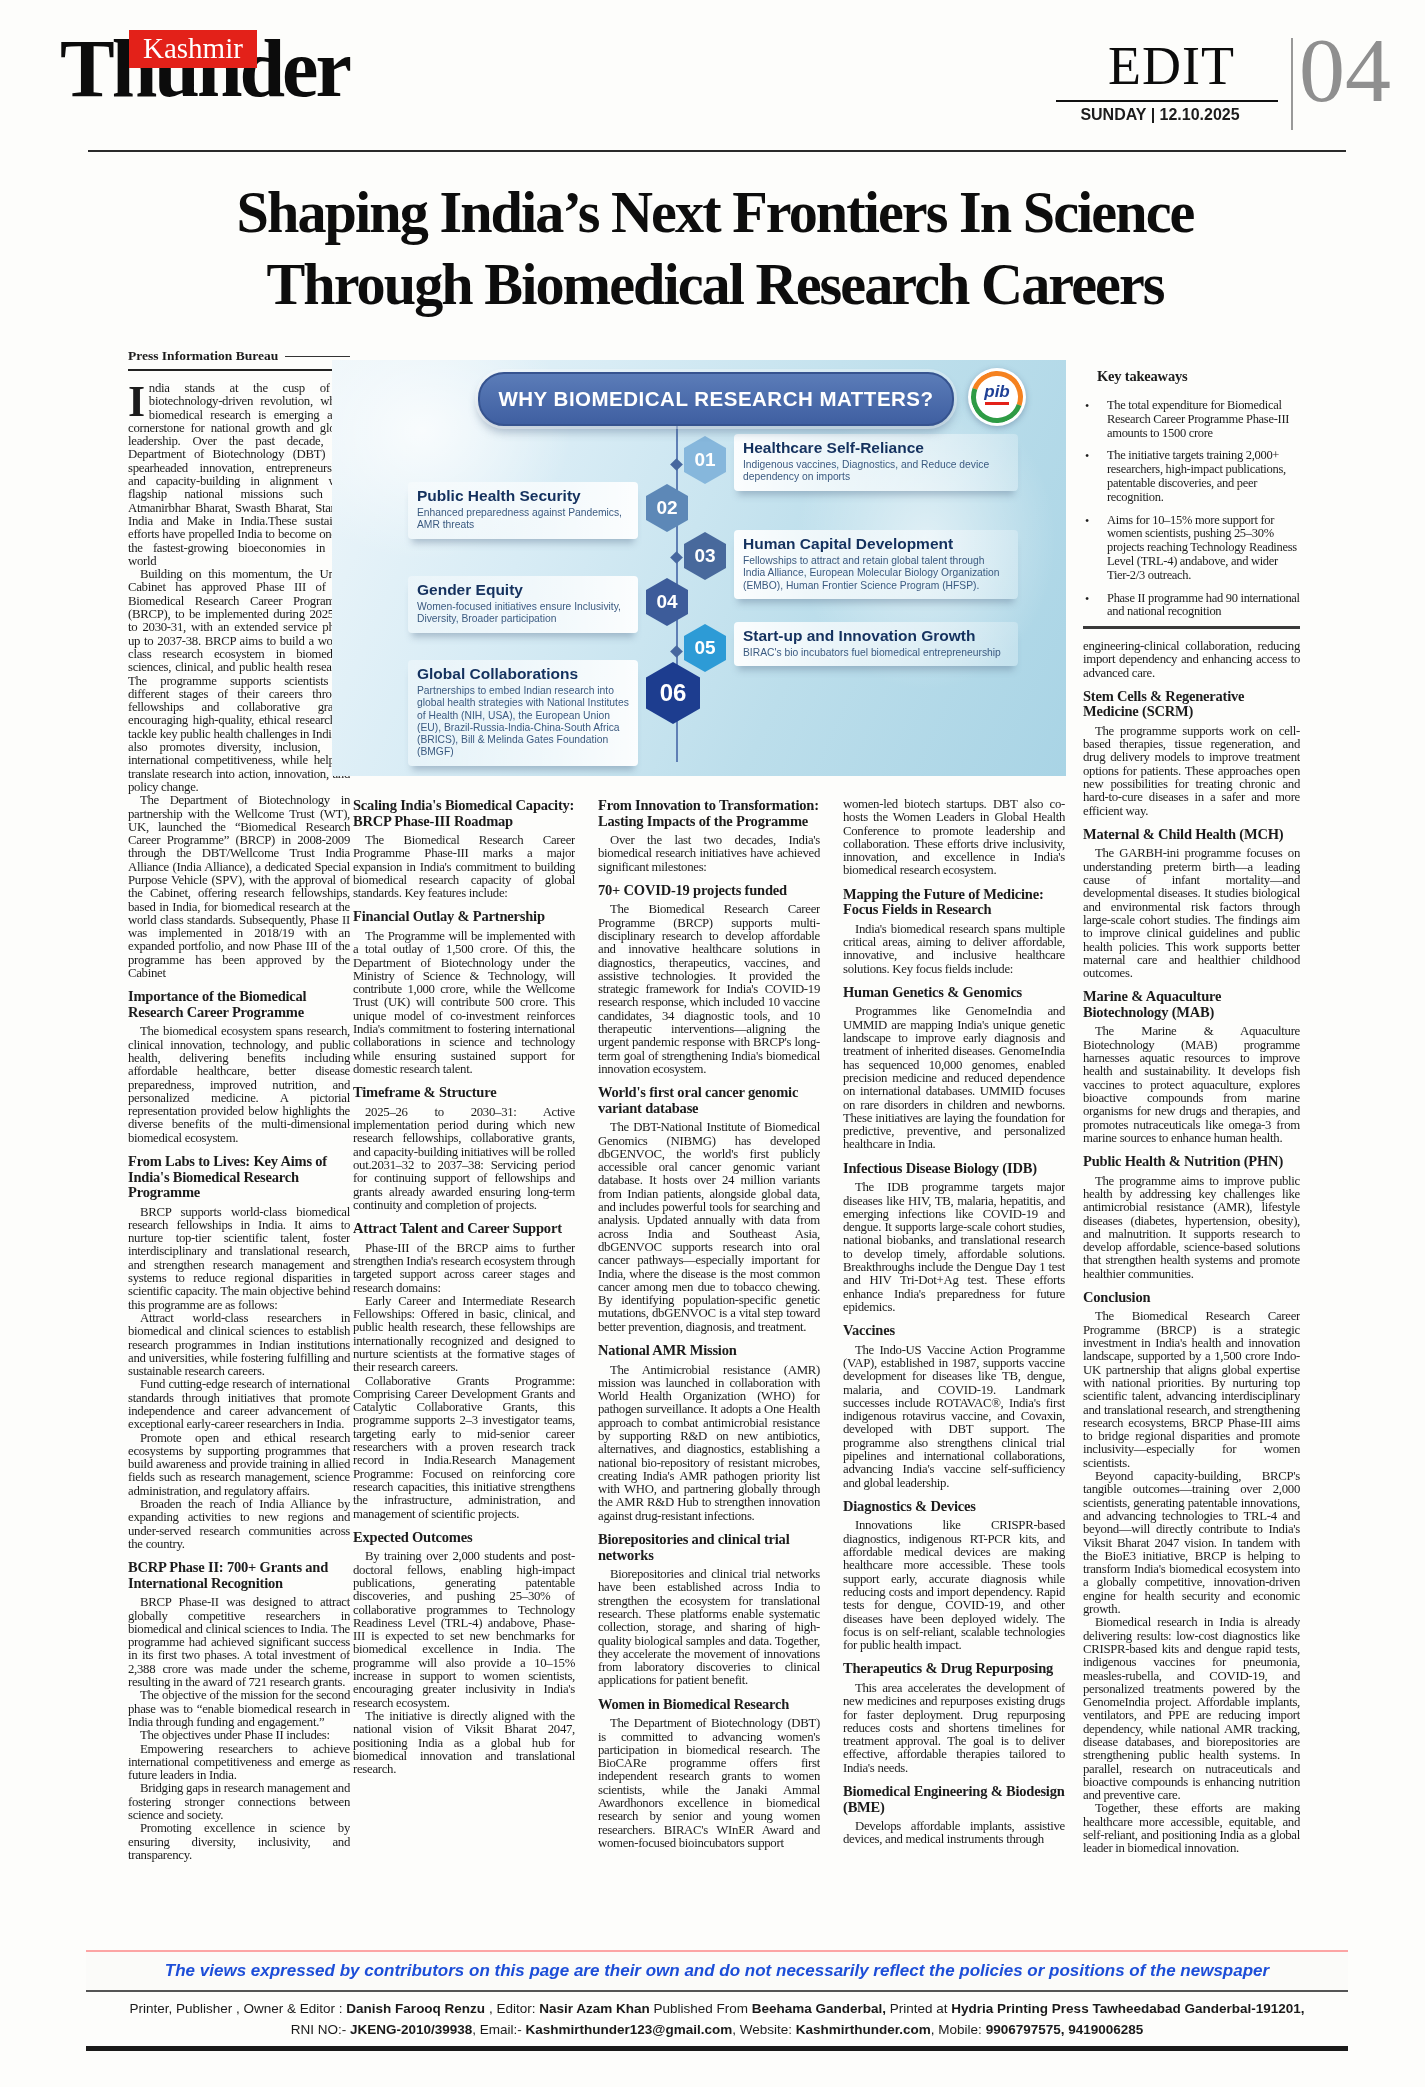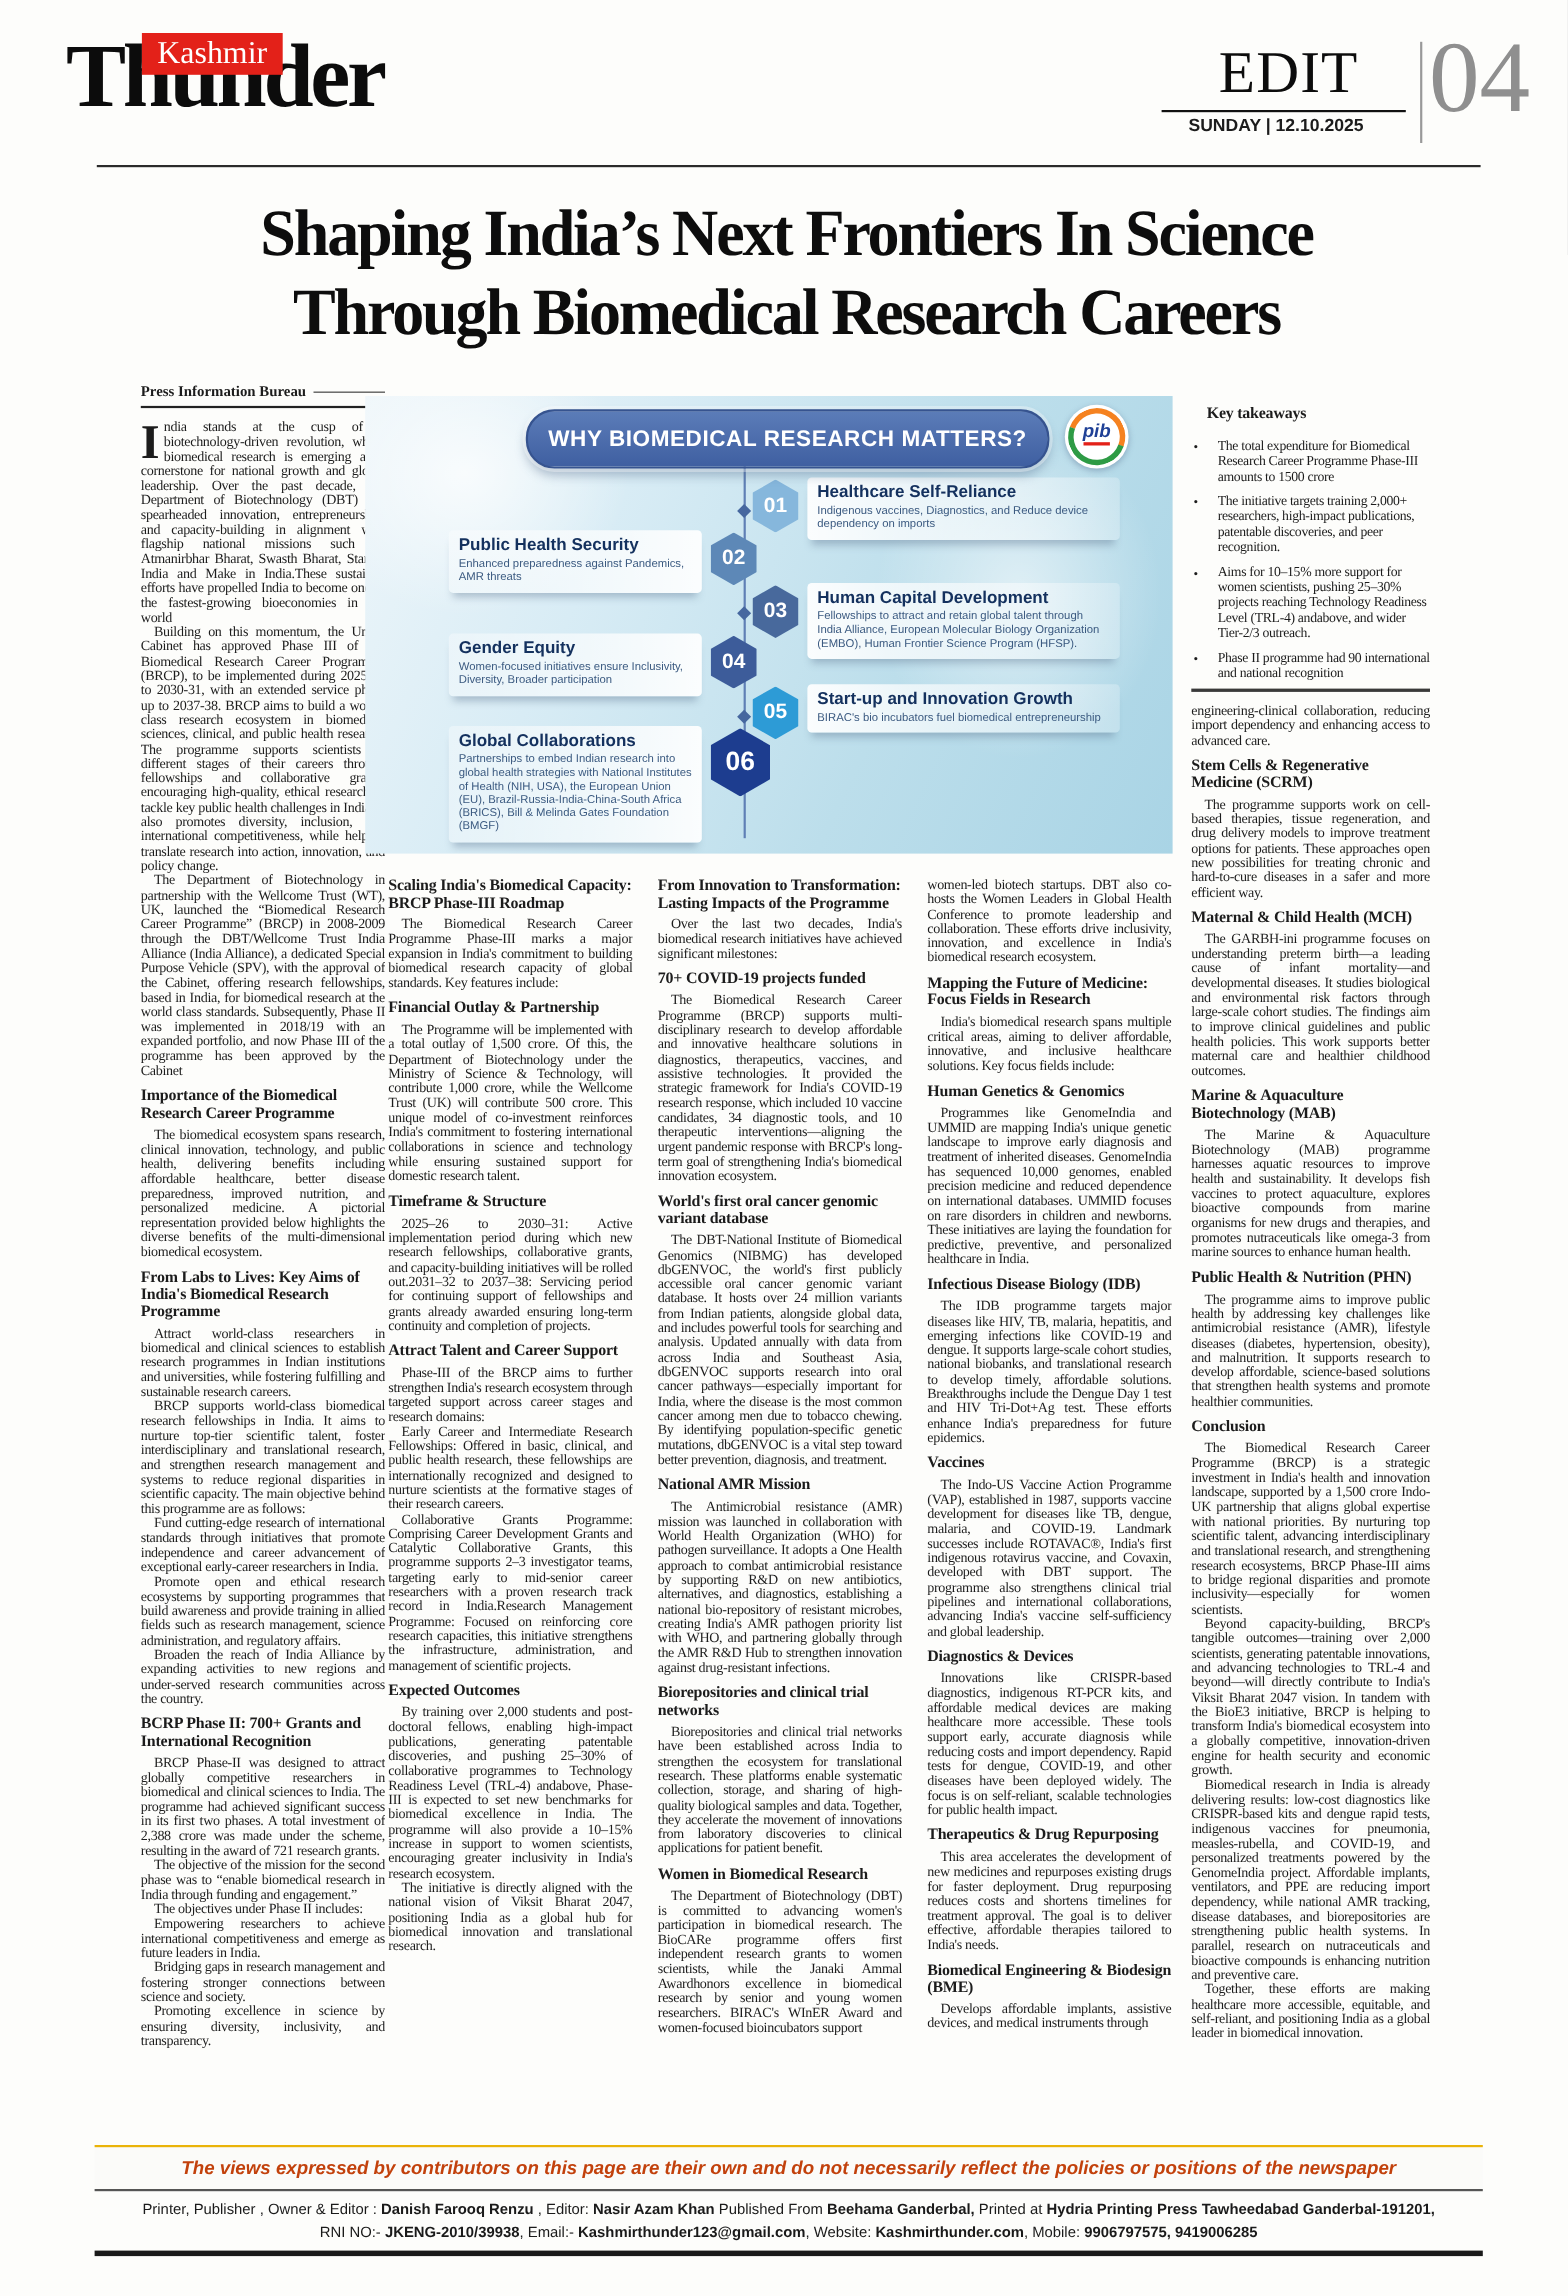--- a/index.html
+++ b/index.html
@@ -89,24 +89,24 @@
   .ig-item-6{left:76px;top:300px;width:292px;}
   
   .takeaways{position:absolute;left:1083px;top:368px;width:217px;}
   .tk-heading{font-weight:bold;font-size:14.5px;margin:0 0 14px 14px;letter-spacing:-.2px;}
   .tk-bullet{display:flex;margin-bottom:9px;}
   .tk-dot{width:22px;flex-shrink:0;font-size:12px;padding-left:2px;}
   .tk-text{flex:1;font-size:12.5px;line-height:13.8px;letter-spacing:-.3px;}
   .tk-rule{position:absolute;left:1083px;top:626px;width:217px;height:3px;background:#3a3a3a;}
   
   .disclaimer{position:absolute;left:86px;top:1950px;width:1262px;height:38px;
-        border-top:2px solid #eab308;border-bottom:2px solid #555;display:flex;align-items:center;
+        border-top:2px solid #fca5a5;border-bottom:2px solid #555;display:flex;align-items:center;
         justify-content:center;background:#fbfbf9;
         font-family:"Liberation Sans","DejaVu Sans",sans-serif;font-weight:bold;
-        font-style:italic;font-size:17px;color:#c2410c;}
+        font-style:italic;font-size:17px;color:#1d4ed8;}
   .imprint{position:absolute;left:86px;top:1998px;width:1262px;text-align:center;
         font-family:"Liberation Sans","DejaVu Sans",sans-serif;font-size:13.5px;
         line-height:21px;color:#1a1a1a;}
   .imprint .seg-b{font-weight:bold;}
   .bottom-rule{position:absolute;left:86px;top:2046px;width:1262px;height:5px;background:#1a1a1a;}
 </style>
 </head>
 <body>
 
 <div class="page">
@@ -132,22 +132,22 @@
     <span class="by-line"></span>
   </div>
 
   <div class="col col-1">
       <p class="body-p noind"><span class="dropcap">I</span>ndia stands at the cusp of a biotechnology-driven revolution, where biomedical research is emerging as a cornerstone for national growth and global leadership. Over the past decade, the Department of Biotechnology (DBT) has spearheaded innovation, entrepreneurship, and capacity-building in alignment with flagship national missions such as Atmanirbhar Bharat, Swasth Bharat, Startup India and Make in India.These sustained efforts have propelled India to become one of the fastest-growing bioeconomies in the world</p>
       <p class="body-p">Building on this momentum, the Union Cabinet has approved Phase III of the Biomedical Research Career Programme (BRCP), to be implemented during 2025-26 to 2030-31, with an extended service phase up to 2037-38. BRCP aims to build a world-class research ecosystem in biomedical sciences, clinical, and public health research. The programme supports scientists at different stages of their careers through fellowships and collaborative grants, encouraging high-quality, ethical research to tackle key public health challenges in India. It also promotes diversity, inclusion, and international competitiveness, while helping translate research into action, innovation, and policy change.</p>
       <p class="body-p">The Department of Biotechnology in partnership with the Wellcome Trust (WT), UK, launched the “Biomedical Research Career Programme” (BRCP) in 2008-2009 through the DBT/Wellcome Trust India Alliance (India Alliance), a dedicated Special Purpose Vehicle (SPV), with the approval of the Cabinet, offering research fellowships, based in India, for biomedical research at the world class standards. Subsequently, Phase II was implemented in 2018/19 with an expanded portfolio, and now Phase III of the programme has been approved by the Cabinet</p>
       <div class="sec-h">Importance of the Biomedical Research Career Programme</div>
       <p class="body-p">The biomedical ecosystem spans research, clinical innovation, technology, and public health, delivering benefits including affordable healthcare, better disease preparedness, improved nutrition, and personalized medicine. A pictorial representation provided below highlights the diverse benefits of the multi-dimensional biomedical ecosystem.</p>
       <div class="sec-h">From Labs to Lives: Key Aims of India's Biomedical Research Programme</div>
+      <p class="body-p">BRCP supports world-class biomedical research fellowships in India. It aims to nurture top-tier scientific talent, foster interdisciplinary and translational research, and strengthen research management and systems to reduce regional disparities in scientific capacity. The main objective behind this programme are as follows:</p>
       <p class="body-p">Attract world-class researchers in biomedical and clinical sciences to establish research programmes in Indian institutions and universities, while fostering fulfilling and sustainable research careers.</p>
-      <p class="body-p">BRCP supports world-class biomedical research fellowships in India. It aims to nurture top-tier scientific talent, foster interdisciplinary and translational research, and strengthen research management and systems to reduce regional disparities in scientific capacity. The main objective behind this programme are as follows:</p>
       <p class="body-p">Fund cutting-edge research of international standards through initiatives that promote independence and career advancement of exceptional early-career researchers in India.</p>
       <p class="body-p">Promote open and ethical research ecosystems by supporting programmes that build awareness and provide training in allied fields such as research management, science administration, and regulatory affairs.</p>
       <p class="body-p">Broaden the reach of India Alliance by expanding activities to new regions and under-served research communities across the country.</p>
       <div class="sec-h">BCRP Phase II: 700+ Grants and International Recognition</div>
       <p class="body-p">BRCP Phase-II was designed to attract globally competitive researchers in biomedical and clinical sciences to India. The programme had achieved significant success in its first two phases. A total investment of  2,388 crore was made under the scheme, resulting in the award of 721 research grants.</p>
       <p class="body-p">The objective of the mission for the second phase was to “enable biomedical research in India through funding and engagement.”</p>
       <p class="body-p">The objectives under Phase II includes:</p>
       <p class="body-p">Empowering researchers to achieve international competitiveness and emerge as future leaders in India.</p>
       <p class="body-p">Bridging gaps in research management and fostering stronger connections between science and society.</p>
       <p class="body-p">Promoting excellence in science by ensuring diversity, inclusivity, and transparency.</p>

